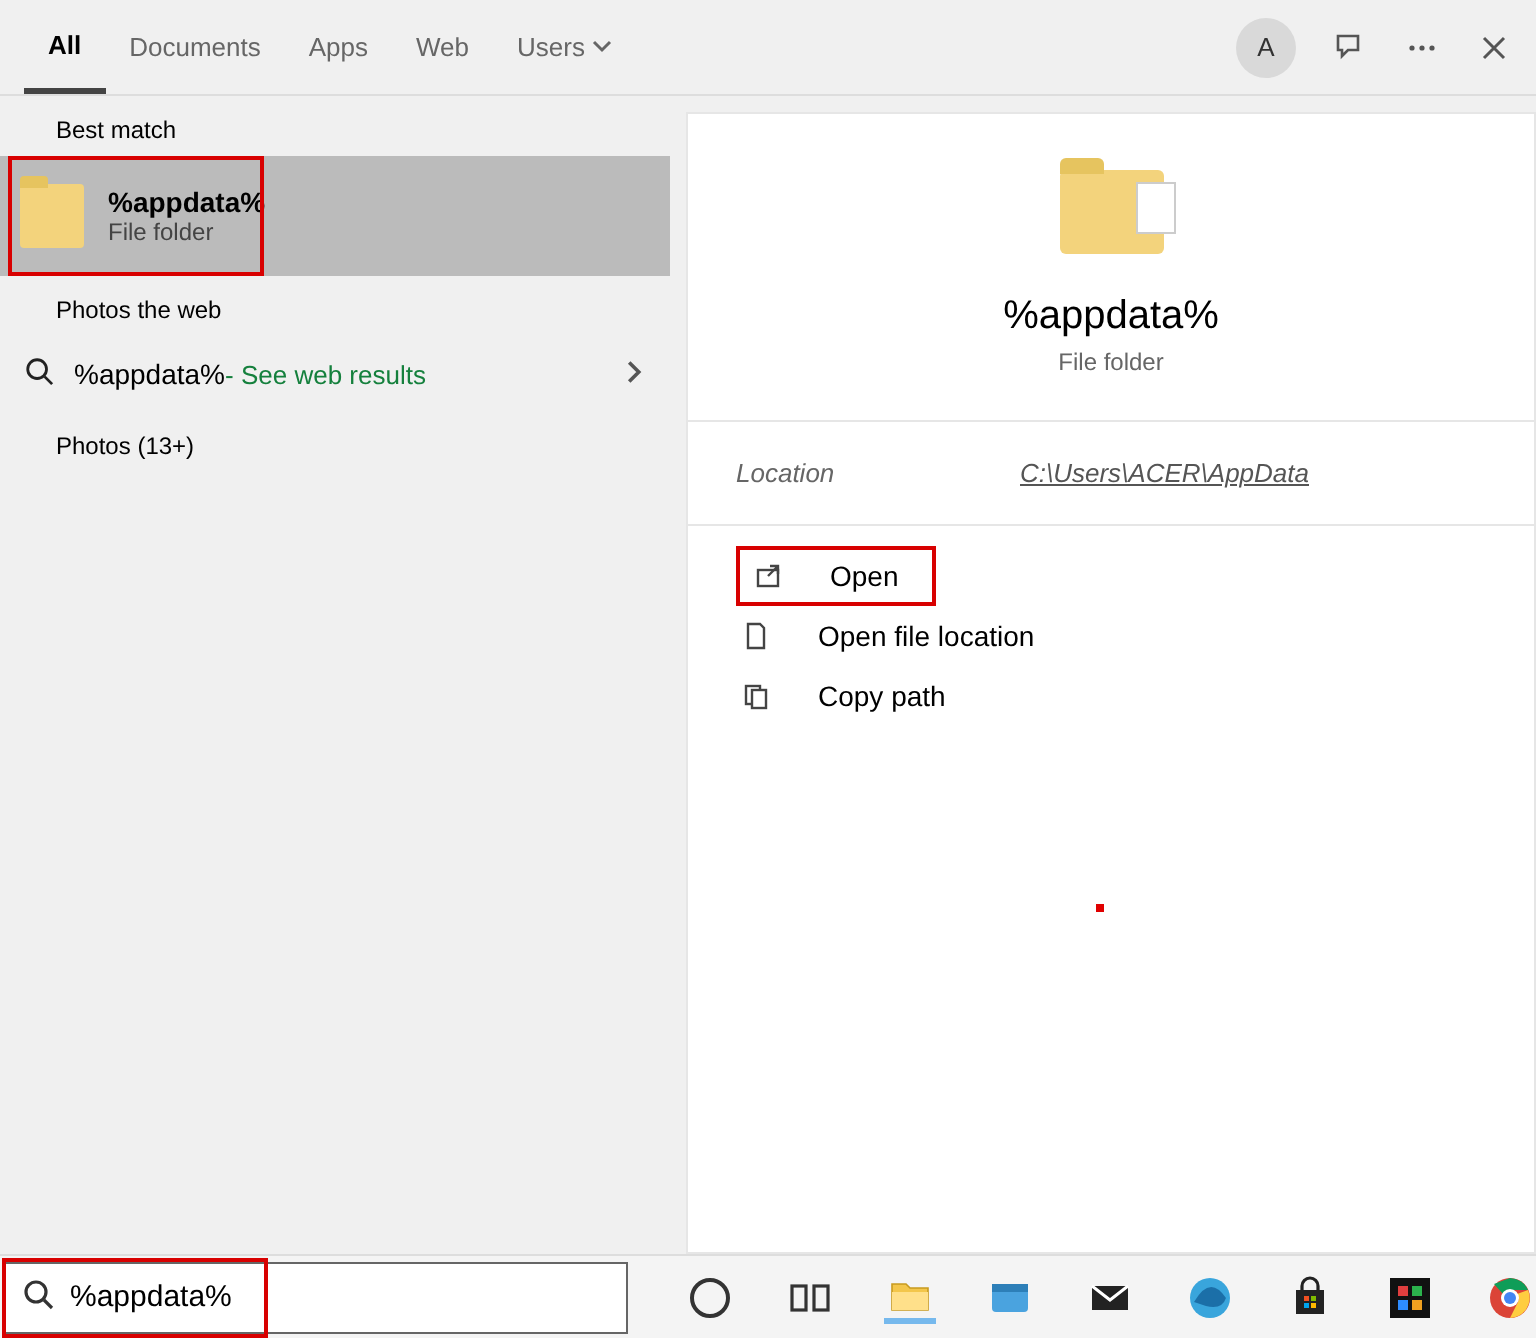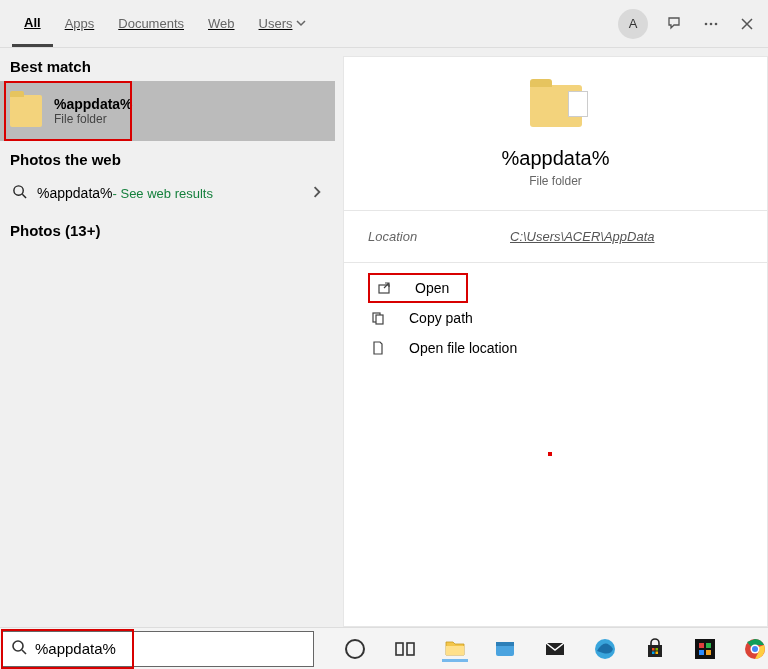--- a/index.html
+++ b/index.html
@@ -15,21 +15,21 @@
   }
   
   .topbar {
     display: flex;
     align-items: center;
     height: 48px;
     padding: 0 12px;
     border-bottom: 1px solid #ddd;
     background: #f0f0f0;
   }
-  .tabs { display: flex; height:100%;text-decoration:underline; }
+  .tabs { display: flex; height:100%; }
   .tab {
     padding: 0 12px;
     height: 100%;
     display: flex;
     align-items: center;
     color: #666;
     cursor: pointer;
     font-size: 13px;
   }
   .tab.active {
@@ -71,23 +71,24 @@
   }
   .detail-card {
     background:#fff;
     border:1px solid #e6e6e6;
     margin: 0 0 0 8px;
     flex:1;
     display:flex; flex-direction:column;
   }
 
   .section-header {
-    font-weight:700;
-    font-size:15px;
+    font-weight:400;
+    font-size:12px;
     padding: 10px 10px 6px 10px;
+    margin-left: 18px;
   }
 
   .best-match-item {
     display:flex;
     align-items:center;
     background:#bbb;
     height:60px;
     padding-left:10px;
     position:relative;
   }
@@ -179,22 +180,22 @@
   .tb-ico { width:26px; height:26px; display:flex; align-items:center; justify-content:center;}
   .tb-ico.active { border-bottom:3px solid #76b9ed; padding-bottom:0;}
   .tb-ico svg { width:24px; height:24px; }
 </style>
 </head>
 <body>
 
 <div class="topbar">
   <div class="tabs">
     <div class="tab active">All</div>
+    <div class="tab">Documents</div>
     <div class="tab">Apps</div>
-    <div class="tab">Documents</div>
     <div class="tab">Web</div>
     <div class="tab">
       <span>Users</span>
       <span class="more-chev">
         <svg width="10" height="10" viewBox="0 0 10 10">
             <path d="M1 3 L5 7 L9 3" fill="none" stroke="#666" stroke-width="1.5"></path>
           </svg>
       </span>
     </div>
   </div>
@@ -266,30 +267,30 @@
       <div class="actions">
         <div class="action-row red-box-open">
           <svg viewBox="0 0 16 16">
               <rect x="3" y="5" width="10" height="8" fill="none" stroke="#444" stroke-width="1.2"></rect>
               <path d="M9 3 h4 v4 M13 3 L8 8" fill="none" stroke="#444" stroke-width="1.2"></path>
             </svg>
           <span>Open</span>
         </div>
         <div class="action-row">
           <svg viewBox="0 0 16 16">
+              <path d="M4 2 h6 l2 2 v10 h-8 z" fill="none" stroke="#444" stroke-width="1.2"></path>
+            </svg>
+          <span>Open file location</span>
+        </div>
+        <div class="action-row">
+          <svg viewBox="0 0 16 16">
               <rect x="3" y="3" width="7" height="9" fill="none" stroke="#444" stroke-width="1.2"></rect>
               <rect x="6" y="5" width="7" height="9" fill="#fff" stroke="#444" stroke-width="1.2"></rect>
             </svg>
           <span>Copy path</span>
-        </div>
-        <div class="action-row">
-          <svg viewBox="0 0 16 16">
-              <path d="M4 2 h6 l2 2 v10 h-8 z" fill="none" stroke="#444" stroke-width="1.2"></path>
-            </svg>
-          <span>Open file location</span>
         </div>
       </div>
     </div>
   </div>
 </div>
 
 <div class="red-dot"></div>
 
 <div class="taskbar">
   <div class="searchbox">

